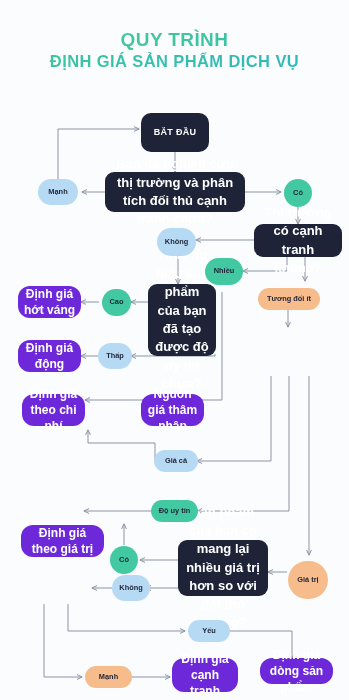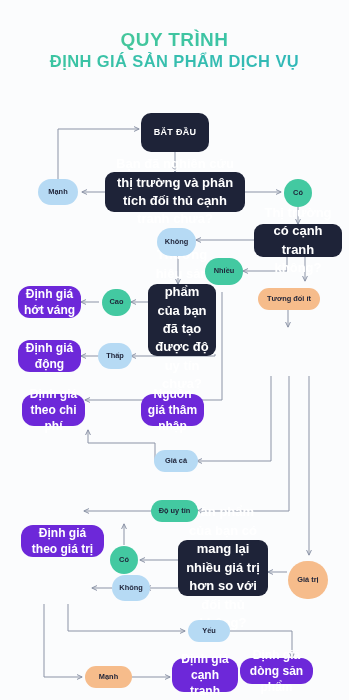--- a/index.html
+++ b/index.html
@@ -166,21 +166,21 @@
   </div>
 
   <div class="node blue" style="left:21px;top:494px;width:83px;height:32px;margin-top:31px;">
     <span>Định giá theo giá trị</span>
   </div>
 
   <div class="node blue" style="left:172px;top:658px;width:66px;height:34px;">
     <span>Định giá cạnh tranh</span>
   </div>
 
-  <div class="node blue" style="left:240px;top:658px;width:73px;height:26px;">
+  <div class="node blue" style="left:260px;top:658px;width:73px;height:26px;">
     <span>Định giá dòng sản phẩm</span>
   </div>
 
   <div class="node pill p-lblue" style="left:38px;top:179px;width:40px;height:26px;">
     <span>Mạnh</span>
   </div>
 
   <div class="node pill p-green" style="left:284px;top:179px;width:28px;height:28px;">
     <span>Có</span>
   </div>

